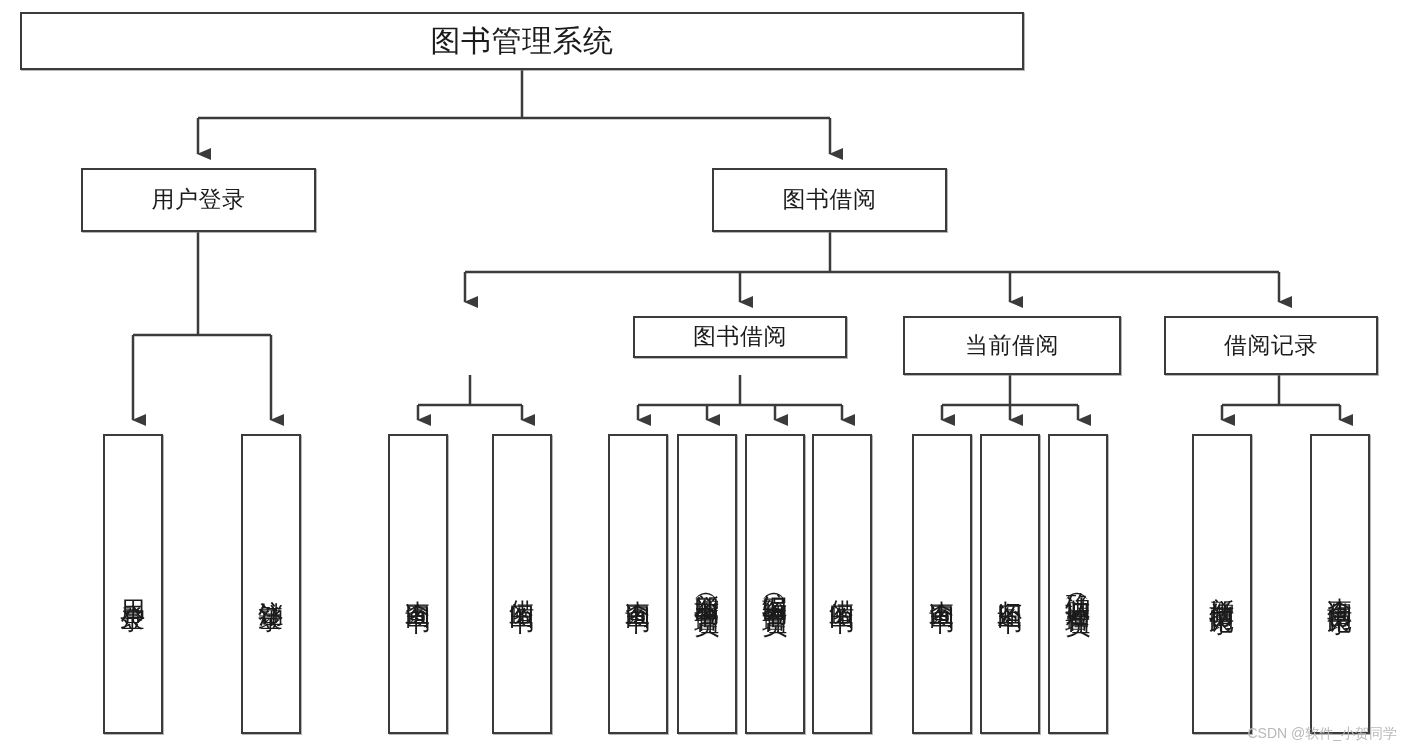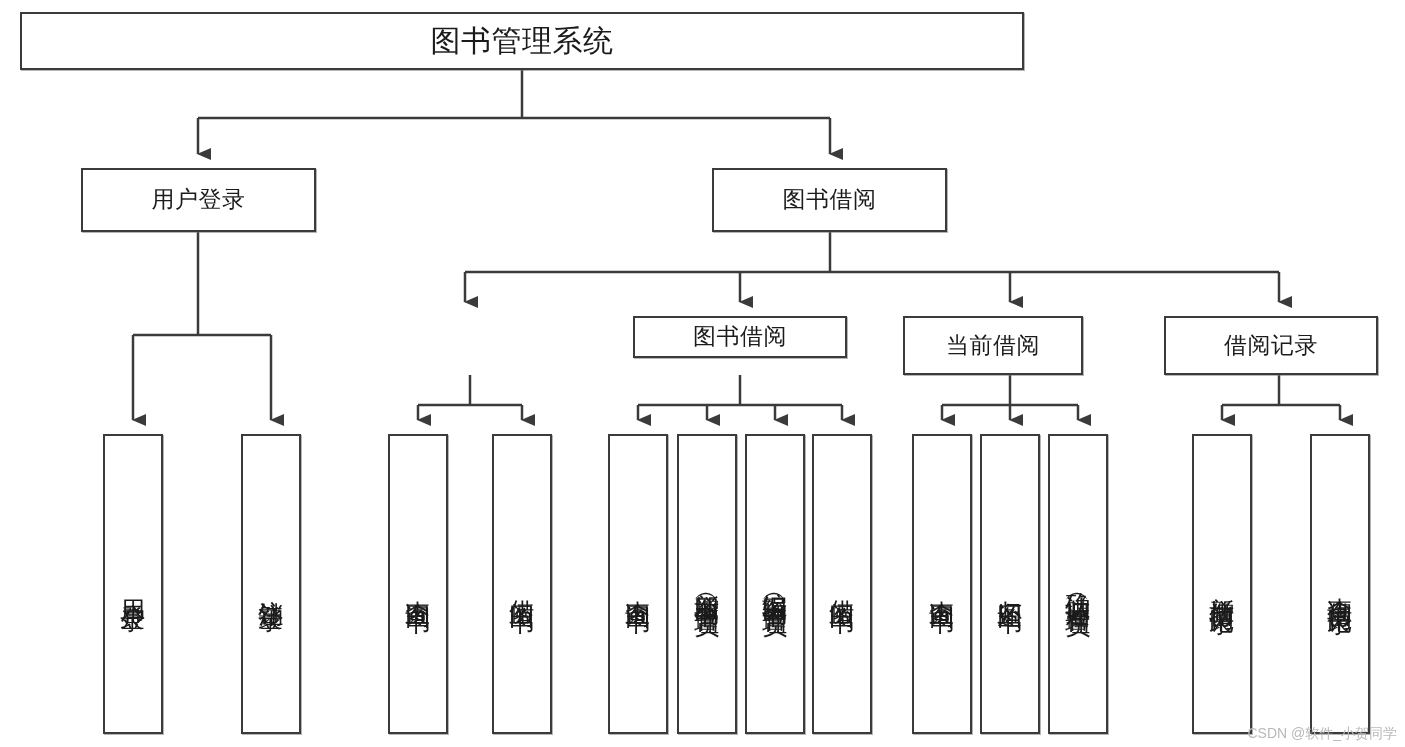--- a/index.html
+++ b/index.html
@@ -135,21 +135,21 @@
   <div class="node horizontal" style="left:81px; top:168px; width:235px; height:64px;">
     <span class="node-label">用户登录</span>
   </div>
   <div class="node horizontal" style="left:712px; top:168px; width:235px; height:64px;">
     <span class="node-label">图书借阅</span>
   </div>
 
   <div class="node horizontal" style="left:633px; top:316px; width:214px; height:42px;">
     <span class="node-label">图书借阅</span>
   </div>
-  <div class="node horizontal" style="left:903px; top:316px; width:180px; height:59px;">
+  <div class="node horizontal" style="left:903px; top:316px; width:218px; height:59px;">
     <span class="node-label">当前借阅</span>
   </div>
   <div class="node horizontal" style="left:1164px; top:316px; width:214px; height:59px;">
     <span class="node-label">借阅记录</span>
   </div>
 
   <div class="node vertical" style="left:103px; top:434px; width:60px; height:300px;">
     <span class="node-label">用户登录</span>
   </div>
   <div class="node vertical" style="left:241px; top:434px; width:60px; height:300px;">

